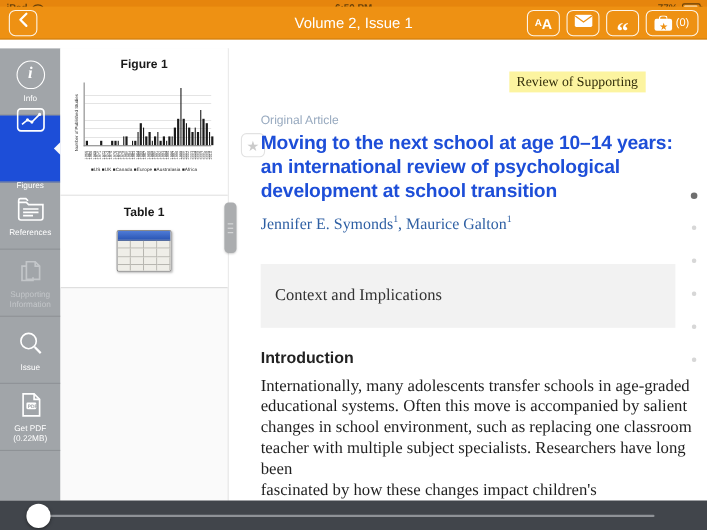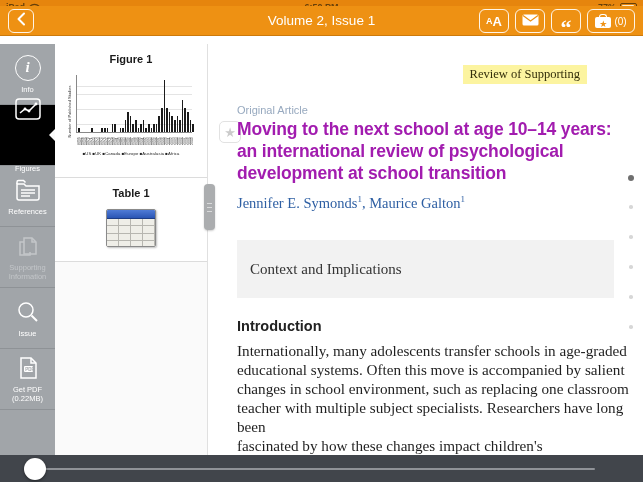--- a/index.html
+++ b/index.html
@@ -52,21 +52,21 @@
   .main-row { position:absolute; top:44px; left:0; right:0; bottom:27px; display:flex; }
   
   .sidebar { width:55px; background:#A1A5A9; display:flex; flex-direction:column; }
   .side-item {
     position:relative; height:61px; border-bottom:1px solid #8E9296;
     display:flex; flex-direction:column; align-items:center; justify-content:center;
     gap:4px; color:#fff; font-size:7.5px; text-align:center; cursor:pointer;
     padding:2px 1px;
   }
   .side-item .icn { height:26px; display:flex; align-items:center; justify-content:center; }
-  .side-item.selected { background:#000000;gap:44px; }
+  .side-item.selected { background:#1d4ed8;gap:44px; }
   .side-item.selected::after {
     content:""; position:absolute; right:0; top:50%; margin-top:-6px;
     border-top:6px solid transparent; border-bottom:6px solid transparent;
     border-right:6px solid #FAFAFA;
   }
   .side-item.disabled { color:#C3C6C9; cursor:default;align-items:center; }
   .side-item.disabled svg { stroke:#C3C6C9; }
   .side-item svg { stroke:#fff; fill:none; stroke-width:1.5; }
   .side-filler { flex:1; }
   .info-circle { width:26px; height:26px; border:1.5px solid #fff; border-radius:50%;
@@ -115,21 +115,21 @@
     padding:2px 7px; cursor:pointer;
   }
   .section-label { position:absolute; top:60px; left:29px; font-size:11px; color:#97A9BF; }
   .fav-btn {
     position:absolute; top:77px; left:11px; width:22px; height:22px;
     border:1px solid #E2E2E2; border-radius:5px; display:flex; align-items:center;
     justify-content:center; color:#CBCBCB; font-size:13px; cursor:pointer; background:#fff;
   }
   .article-title {
     position:absolute; top:74px; left:29px; width:386px;
-    font-size:17.5px; font-weight:bold; color:#a21caf; line-height:1.27; letter-spacing:-0.15px;
+    font-size:17.5px; font-weight:bold; color:#1d4ed8; line-height:1.27; letter-spacing:-0.15px;
   }
   .authors { position:absolute; top:150px; left:29px; font-family:"Liberation Serif", serif;
     font-size:14.5px; color:#2E5FA3; cursor:pointer; }
   .authors sup { font-size:9px; }
   .callout-box {
     position:absolute; top:196px; left:29px; width:377px; height:58px;
     background:#F2F2F2; font-family:"Liberation Serif", serif; font-size:15px; color:#333;
     display:flex; align-items:center; padding-left:13px;
   }
   .intro-heading { position:absolute; top:274px; left:29px; font-size:14.5px; font-weight:bold; color:#222; }

